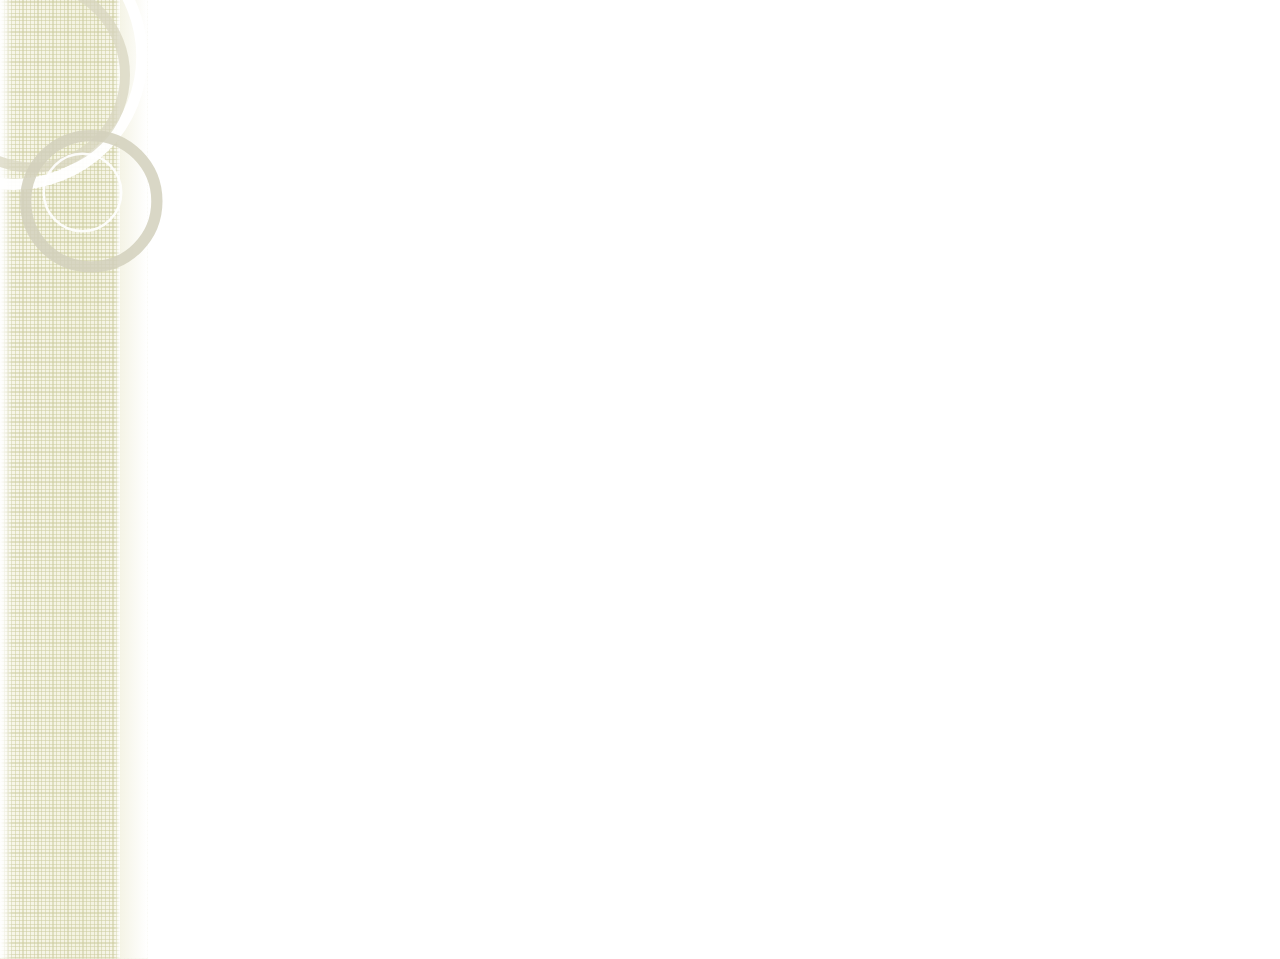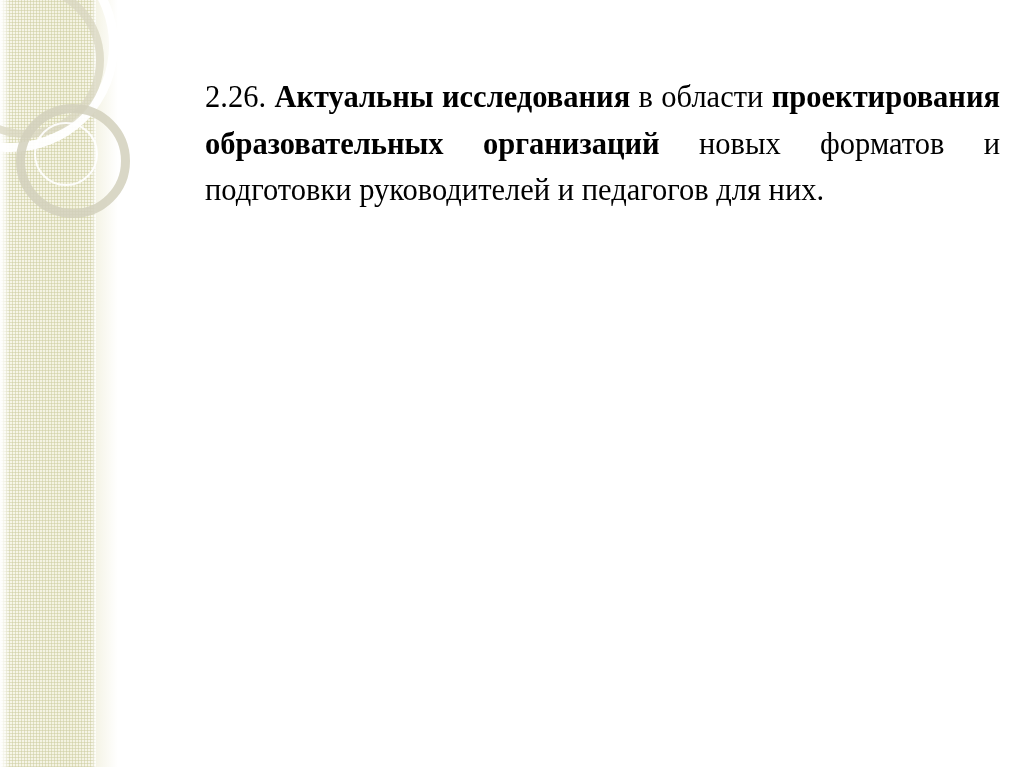--- a/index.html
+++ b/index.html
@@ -121,17 +121,14 @@
   <div class="left-band">
     <div class="band-left-stripe"></div>
     <div class="band-edge"></div>
   </div>
 
   <div class="ring ring-1"></div>
   <div class="ring ring-2"></div>
   <div class="ring ring-3"></div>
   <div class="ring ring-4"></div>
 
-  <div class="content">
-    <p class="paragraph"><span>2.26.</span> <span class="b">Актуальны исследования</span><span> в области </span><span class="b">проектирования образовательных организаций</span><span> новых форматов и подготовки руководителей и педагогов для них.</span></p>
-  </div>
 
 </div>
 
 </body></html>

